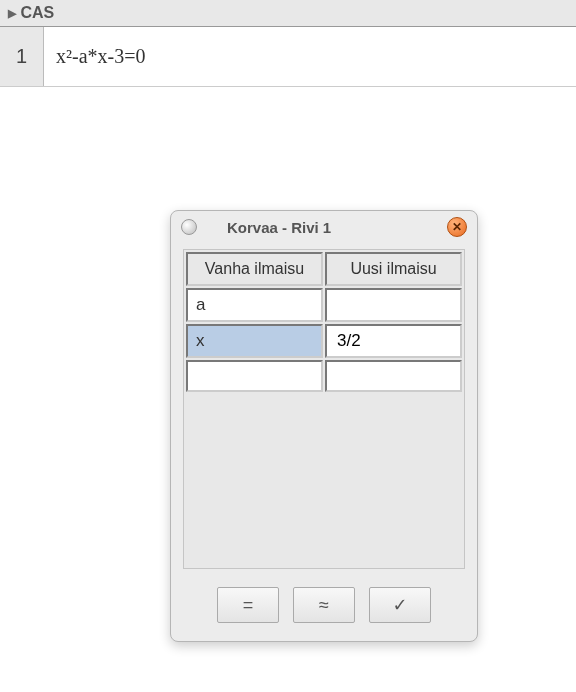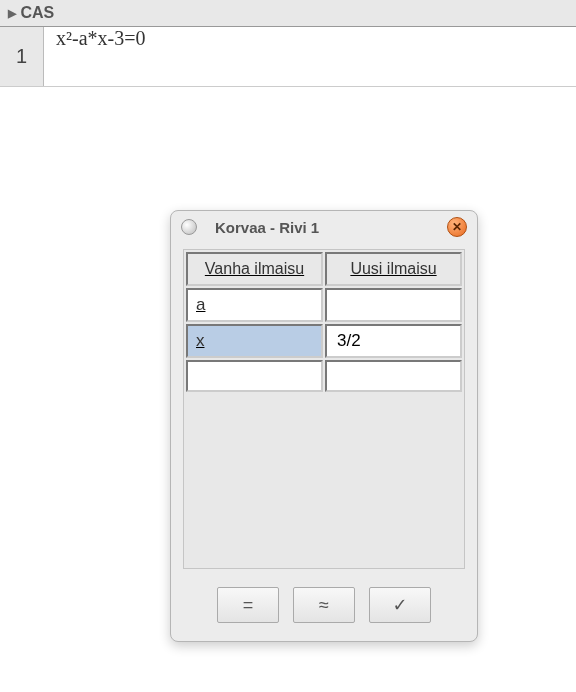--- a/index.html
+++ b/index.html
@@ -40,21 +40,21 @@
       border-right: 1px solid #bbb;
       display: flex;
       align-items: center;
       justify-content: center;
       font-size: 20px;
       color: #444;
       padding: 18px 0;
     }
     .row-content {
       flex: 1;
-      padding: 0 12px;
+      padding: 18px 12px;
       font-size: 20px;
       font-family: "Times New Roman", serif;
       color: #333;
     }
 
     .dialog {
       position: absolute;
       left: 170px;
       top: 210px;
       width: 308px;
@@ -63,21 +63,21 @@
       border: 1px solid #b5b5b5;
       border-radius: 8px;
       box-shadow: 0 4px 12px rgba(0,0,0,0.2);
       display: flex;
       flex-direction: column;
     }
     .dialog-titlebar {
       display: flex;
       align-items: center;
       padding: 6px 10px;
-      gap: 14px;
+      gap: 26px;
       color: #555;
       font-weight: bold;
       font-size: 15px;
     }
     .window-dot {
       width: 16px;
       height: 16px;
       border-radius: 50%;
       display: inline-block;
     }
@@ -103,21 +103,20 @@
       font-size: 12px;
       cursor: pointer;
     }
     .dialog-body {
       flex: 1;
       margin: 6px 12px 0 12px;
       background: #e8e8e8;
       border: 1px solid #c5c5c5;
       display: flex;
       flex-direction: column;
-      text-decoration: underline;
     }
     .grid-table {
       border-collapse: separate;
       border-spacing: 2px;
       width: 100%;
       background: #e8e8e8;
     }
     .grid-table th {
       background: #e8e8e8;
       border: 2px solid #ccc;

